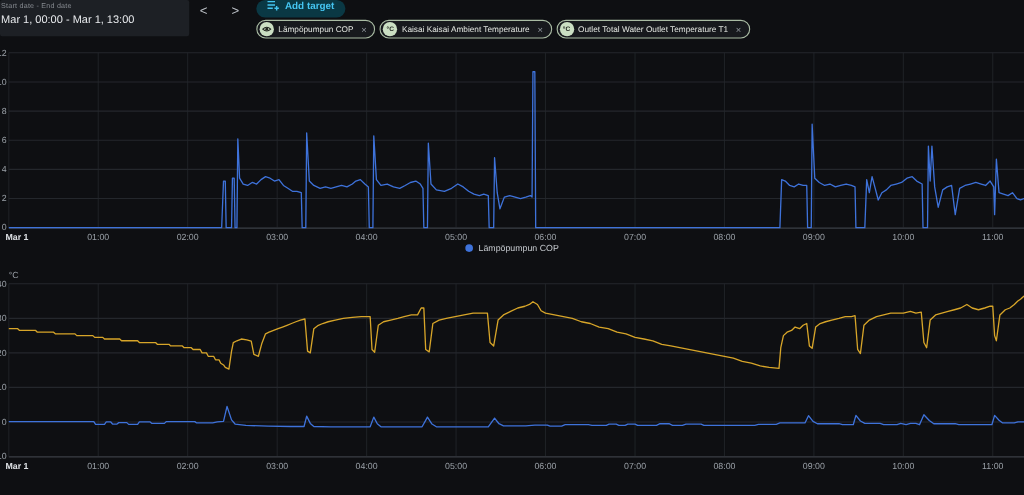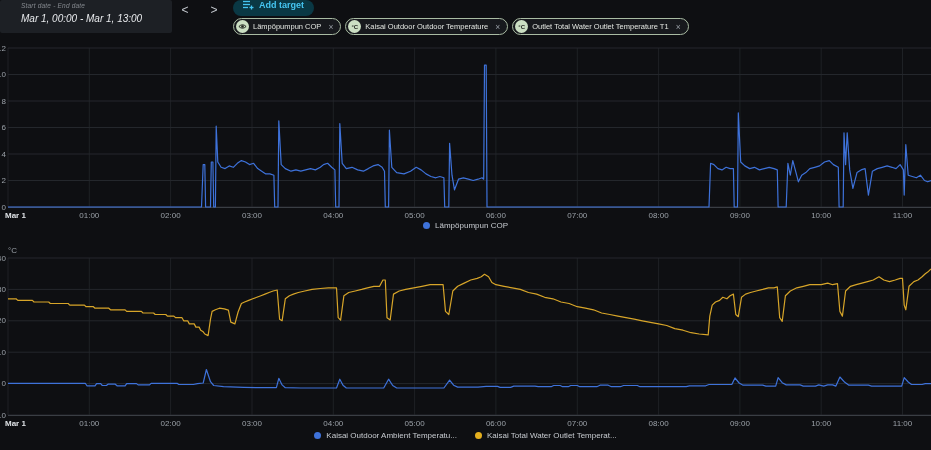--- a/index.html
+++ b/index.html
@@ -2,21 +2,21 @@
 <html><head>
 <meta charset="utf-8">
 <style>
   * { margin:0; padding:0; box-sizing:border-box; }
   html,body { width:931px; height:450px; background:#0e0f12; overflow:hidden;
               font-family:"Liberation Sans", sans-serif; }
   #app { position:relative; width:931px; height:450px; }
 
   
   .datebox { position:absolute; left:0; top:0; width:172px; height:33px;
-             background:#1d2025; border-radius:2px; padding:2px 21px; cursor:pointer;font-style:italic; }
+             background:#1d2025; border-radius:2px; padding:2px 1px; cursor:pointer; }
   .datebox .lbl { font-size:6.5px; color:#85898f; letter-spacing:.2px; }
   .datebox .val { font-size:10px; color:#e8eaed; margin-top:4px; white-space:nowrap; }
 
   .navbtn { position:absolute; top:2px; width:20px; height:16px; color:#c2c7cd;
             font-size:12px; line-height:15px; text-align:center; cursor:pointer;
             background:transparent; border:none; }
   #prev { left:175px; } #next { left:204px; }
 
   .addtarget { position:absolute; left:233px; top:0; height:16px; display:flex;
                align-items:flex-start; gap:5px; padding:0 10px; border-radius:9px;
@@ -83,21 +83,21 @@
         <svg width="9" height="9" viewBox="0 0 10 10">
           <path d="M1 5 Q5 1.2 9 5 Q5 8.8 1 5 Z" fill="none" stroke="#20251f" stroke-width="1.1"></path>
           <circle cx="5" cy="5" r="1.4" fill="#20251f"></circle>
         </svg>
       </span>
       <span class="tx">Lämpöpumpun COP</span>
       <span class="x">×</span>
     </div>
     <div class="chip">
       <span class="ic">°C</span>
-      <span class="tx">Kaisai Outdoor Outdoor Temperature</span>
+      <span class="tx">Kaisai Kaisai Ambient Temperature</span>
       <span class="x">×</span>
     </div>
     <div class="chip">
       <span class="ic">°C</span>
       <span class="tx">Outlet Total Water Outlet Temperature T1</span>
       <span class="x">×</span>
     </div>
   </div>
 
   <svg id="chart0" class="chart" width="931" height="178">
@@ -184,24 +184,14 @@
       <text x="495.9" y="182" text-anchor="middle">06:00</text>
       <text x="577.3" y="182" text-anchor="middle">07:00</text>
       <text x="658.6" y="182" text-anchor="middle">08:00</text>
       <text x="739.9" y="182" text-anchor="middle">09:00</text>
       <text x="821.2" y="182" text-anchor="middle">10:00</text>
       <text x="902.5" y="182" text-anchor="middle">11:00</text>
       <text x="8" y="9">°C</text>
       <polyline points="8.0,139.3 85.3,139.3 86.9,141.8 95.0,141.8 96.6,139.6 100.7,139.6 102.3,141.5 106.4,141.5 108.0,140.2 115.3,140.2 117.0,141.8 125.1,141.8 126.7,139.6 136.5,139.6 138.1,140.9 149.5,140.9 151.1,139.3 177.1,139.3 178.8,140.5 193.4,140.5 197.5,139.6 203.2,139.0 206.4,125.5 210.5,137.7 213.7,141.5 223.5,142.7 243.8,143.4 264.2,143.7 276.4,143.7 278.8,134.3 282.1,140.9 285.3,143.7 300.8,144.0 336.5,144.0 339.8,135.2 343.0,141.2 346.3,144.0 383.7,144.0 388.6,135.2 392.7,141.5 396.7,144.0 443.9,144.0 449.6,136.1 453.6,141.2 457.7,143.1 478.0,143.1 486.2,142.4 497.6,142.4 500.0,143.4 510.6,143.4 513.8,142.1 535.0,142.1 538.2,142.7 551.2,142.7 553.7,141.5 560.2,141.5 562.6,142.7 568.3,142.7 570.7,141.5 577.3,141.5 579.7,142.7 596.8,142.7 600.0,141.2 608.2,141.2 611.4,142.7 620.4,142.7 623.6,141.5 637.4,141.5 639.9,142.7 686.2,142.7 689.5,141.8 705.7,141.8 709.0,140.5 731.8,140.5 735.0,133.9 739.1,139.0 743.1,141.2 762.7,141.2 765.9,142.1 775.7,142.1 778.1,133.6 782.2,138.7 786.2,140.9 800.1,140.9 803.3,142.1 815.5,142.1 818.8,140.9 823.7,142.1 827.7,140.9 832.6,140.9 835.9,142.1 839.9,133.0 844.8,138.3 848.9,141.2 868.4,141.2 871.6,142.1 901.7,142.1 904.2,133.6 908.2,138.0 911.5,140.5 922.1,140.5 925.3,139.6 931.0,139.6" fill="none" stroke="#3e72da" stroke-width="1.2" stroke-linejoin="round"></polyline>
       <polyline points="8.0,54.8 16.1,54.8 17.8,56.4 32.4,56.4 34.0,58.0 48.7,58.0 50.3,59.5 68.2,59.5 69.8,61.1 84.4,61.1 86.1,62.7 93.4,62.7 95.0,64.2 108.8,64.2 110.5,65.8 125.1,65.8 126.7,67.4 141.4,67.4 143.0,69.0 153.6,69.0 155.2,70.5 165.8,70.5 167.4,72.1 173.9,72.1 175.5,73.7 182.0,73.7 183.7,76.8 187.7,76.8 189.3,79.9 194.2,79.9 195.9,83.1 199.1,83.1 200.7,86.2 203.2,87.8 204.8,90.0 208.1,91.6 210.5,75.2 212.1,67.4 215.4,65.8 219.4,64.2 224.3,64.9 228.4,66.1 230.8,78.1 234.9,79.9 238.1,68.0 241.4,59.5 244.6,58.0 248.7,56.4 252.8,54.8 256.8,53.3 260.9,51.7 265.0,50.1 269.0,48.5 273.1,47.0 277.2,46.0 279.6,75.2 282.1,76.8 285.3,54.8 289.4,51.7 293.4,50.1 298.3,48.5 304.8,47.0 312.1,45.4 320.3,44.5 328.4,43.8 336.5,43.8 338.2,73.7 340.6,76.2 343.9,51.7 348.7,48.5 355.2,47.0 361.7,45.4 367.4,43.8 373.9,42.3 379.6,42.3 382.9,36.0 385.3,36.0 387.0,73.7 390.2,75.9 393.5,50.1 399.2,47.0 405.7,45.4 413.8,43.8 421.9,42.3 430.1,40.7 443.1,40.7 445.5,67.4 448.8,70.5 452.8,47.0 457.7,42.3 464.2,39.1 470.7,36.0 477.2,34.4 481.3,32.8 484.5,30.3 488.6,32.8 491.9,38.5 495.9,40.7 504.1,42.3 512.2,43.8 520.3,45.4 528.5,48.5 536.6,50.1 544.7,53.3 552.9,54.8 561.0,58.0 569.1,59.5 577.3,62.7 585.4,64.2 593.5,65.8 601.6,69.0 609.8,70.5 617.9,72.1 626.0,73.7 634.2,75.2 642.3,76.8 650.4,78.4 658.6,79.9 666.7,81.5 674.8,84.6 683.0,86.2 691.1,88.7 699.2,90.0 708.2,90.9 709.8,72.1 712.2,61.1 715.5,58.0 719.6,56.4 722.8,53.3 726.9,54.8 730.1,51.7 733.4,50.1 735.8,70.5 738.3,72.7 741.5,53.3 745.6,50.1 750.5,48.5 756.2,47.0 762.7,45.4 768.4,43.8 774.0,43.8 777.3,42.9 779.7,73.7 782.2,77.4 785.4,51.7 790.3,47.0 796.8,43.8 803.3,42.3 809.8,40.7 821.2,40.7 827.7,39.1 832.6,40.7 837.5,39.7 839.9,67.4 842.4,72.1 845.6,47.0 850.5,42.3 856.2,40.7 861.9,39.1 867.6,37.6 873.3,36.0 879.0,32.8 883.8,36.0 889.5,37.6 895.2,36.0 900.1,34.4 902.5,34.4 904.2,61.1 905.8,65.8 909.0,42.3 913.9,37.6 918.0,36.0 922.1,32.8 925.3,29.7 927.7,28.1 931.0,25.0" fill="none" stroke="#d7a529" stroke-width="1.2" stroke-linejoin="round"></polyline>
     </svg>
-  <div class="legend" id="legend1">
-    <div class="legitem">
-      <span class="dot" style="background: rgb(62, 114, 218);"></span>
-      <span class="lt">Kaisai Outdoor Ambient Temperatu...</span>
-    </div>
-    <div class="legitem">
-      <span class="dot" style="background: rgb(228, 175, 30);"></span>
-      <span class="lt">Kaisai Total Water Outlet Temperat...</span>
-    </div>
-  </div>
 
 </div>
 
 </body></html>

